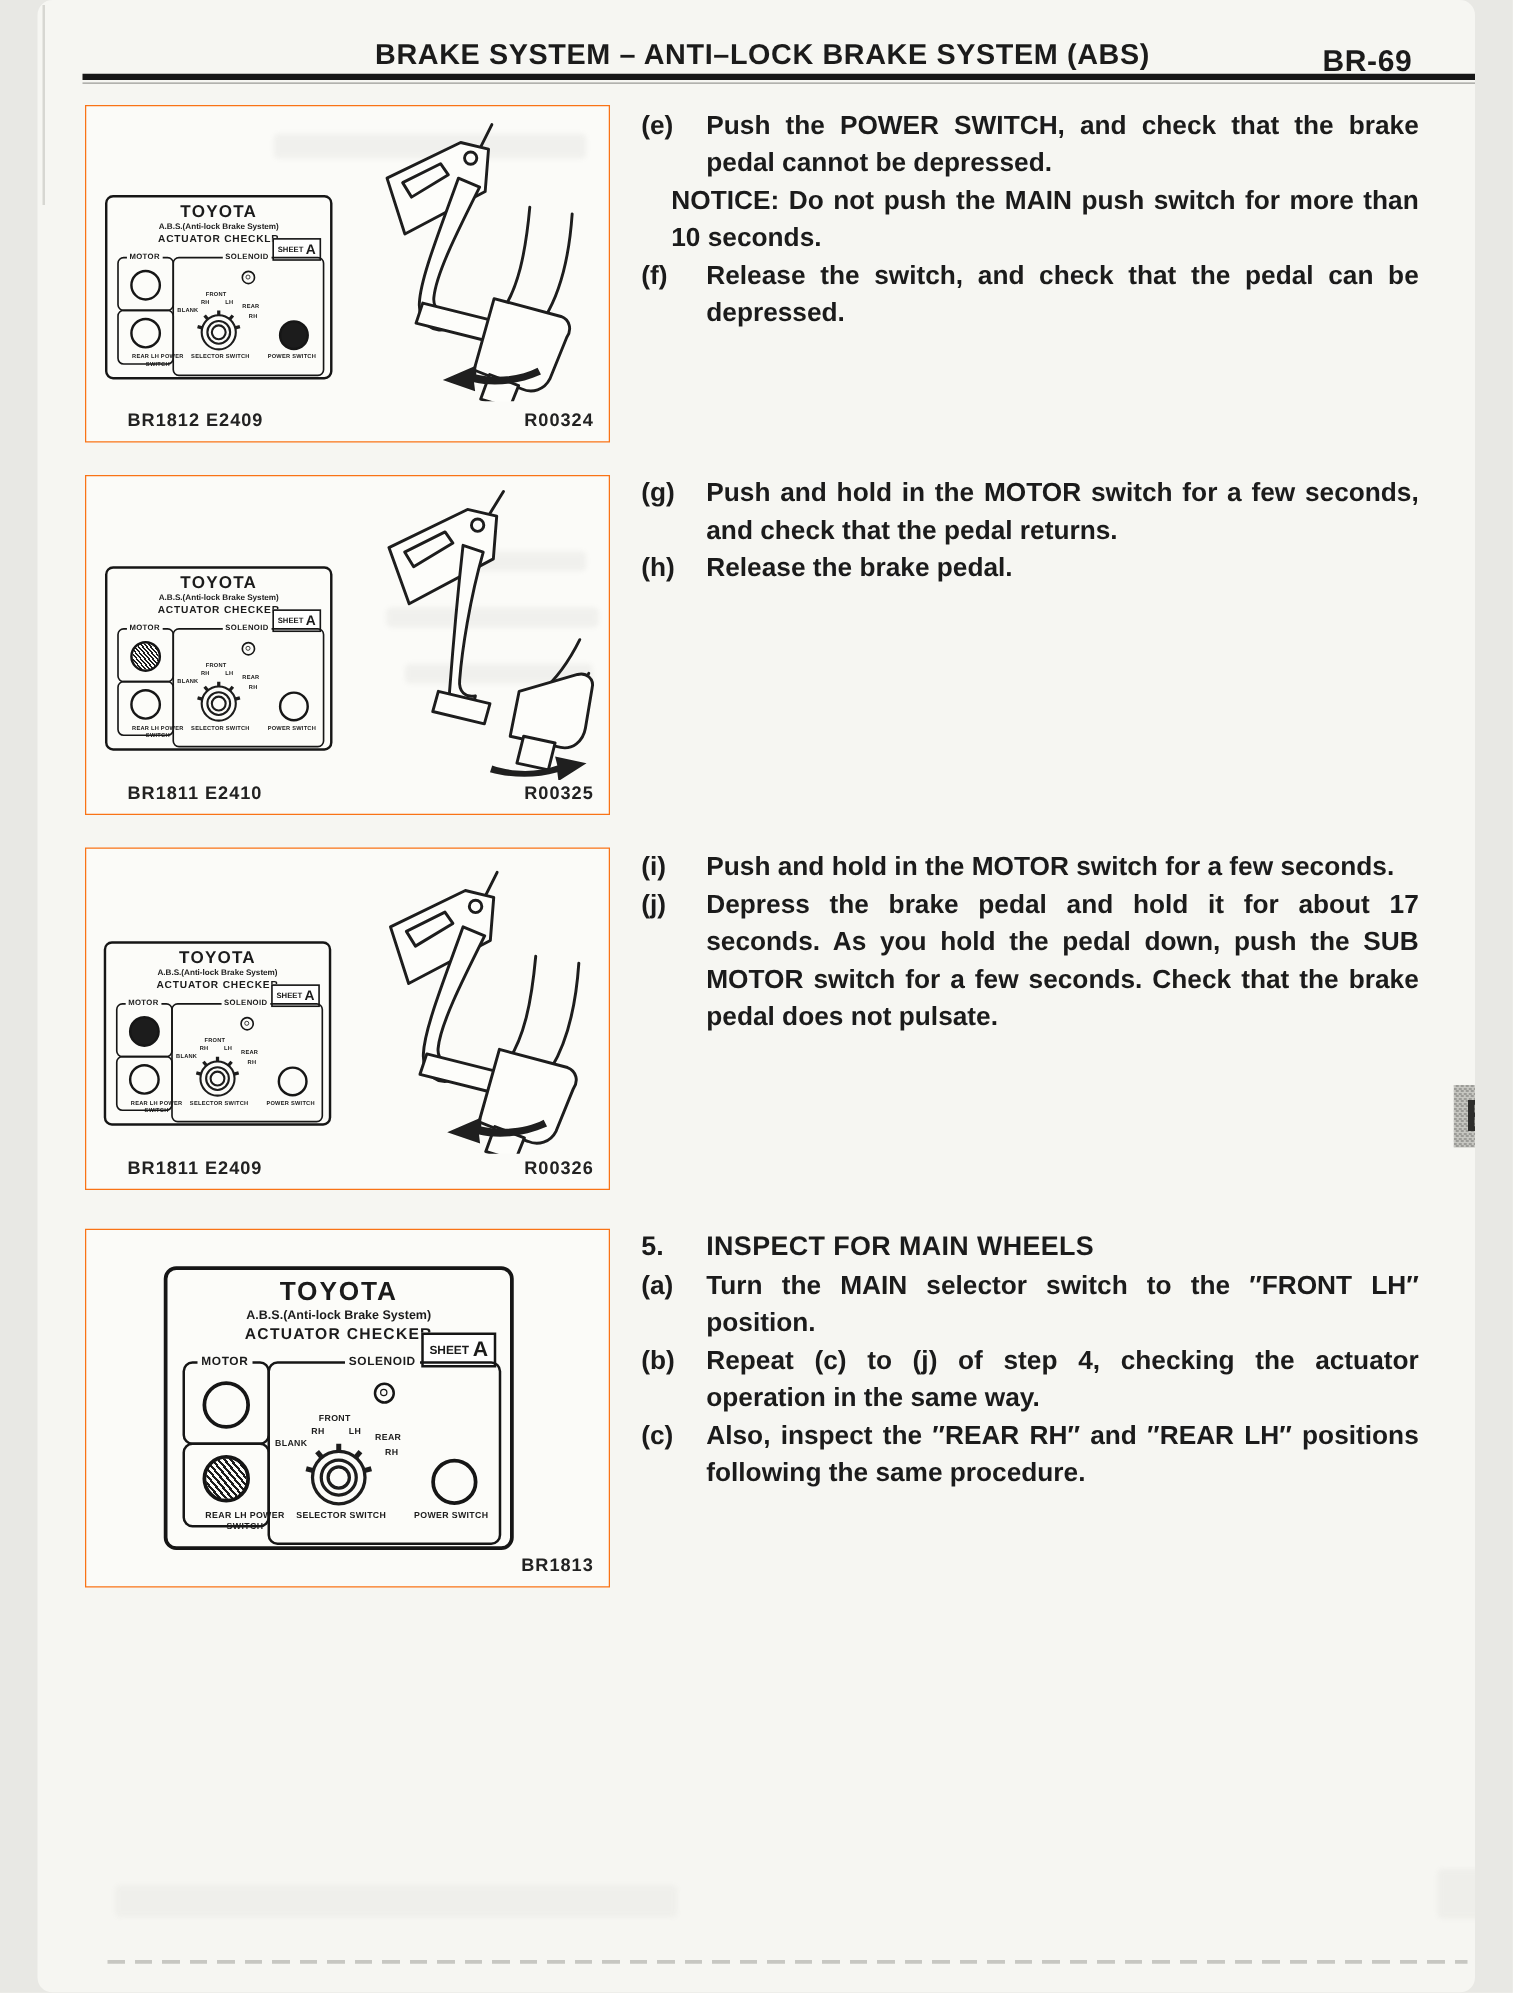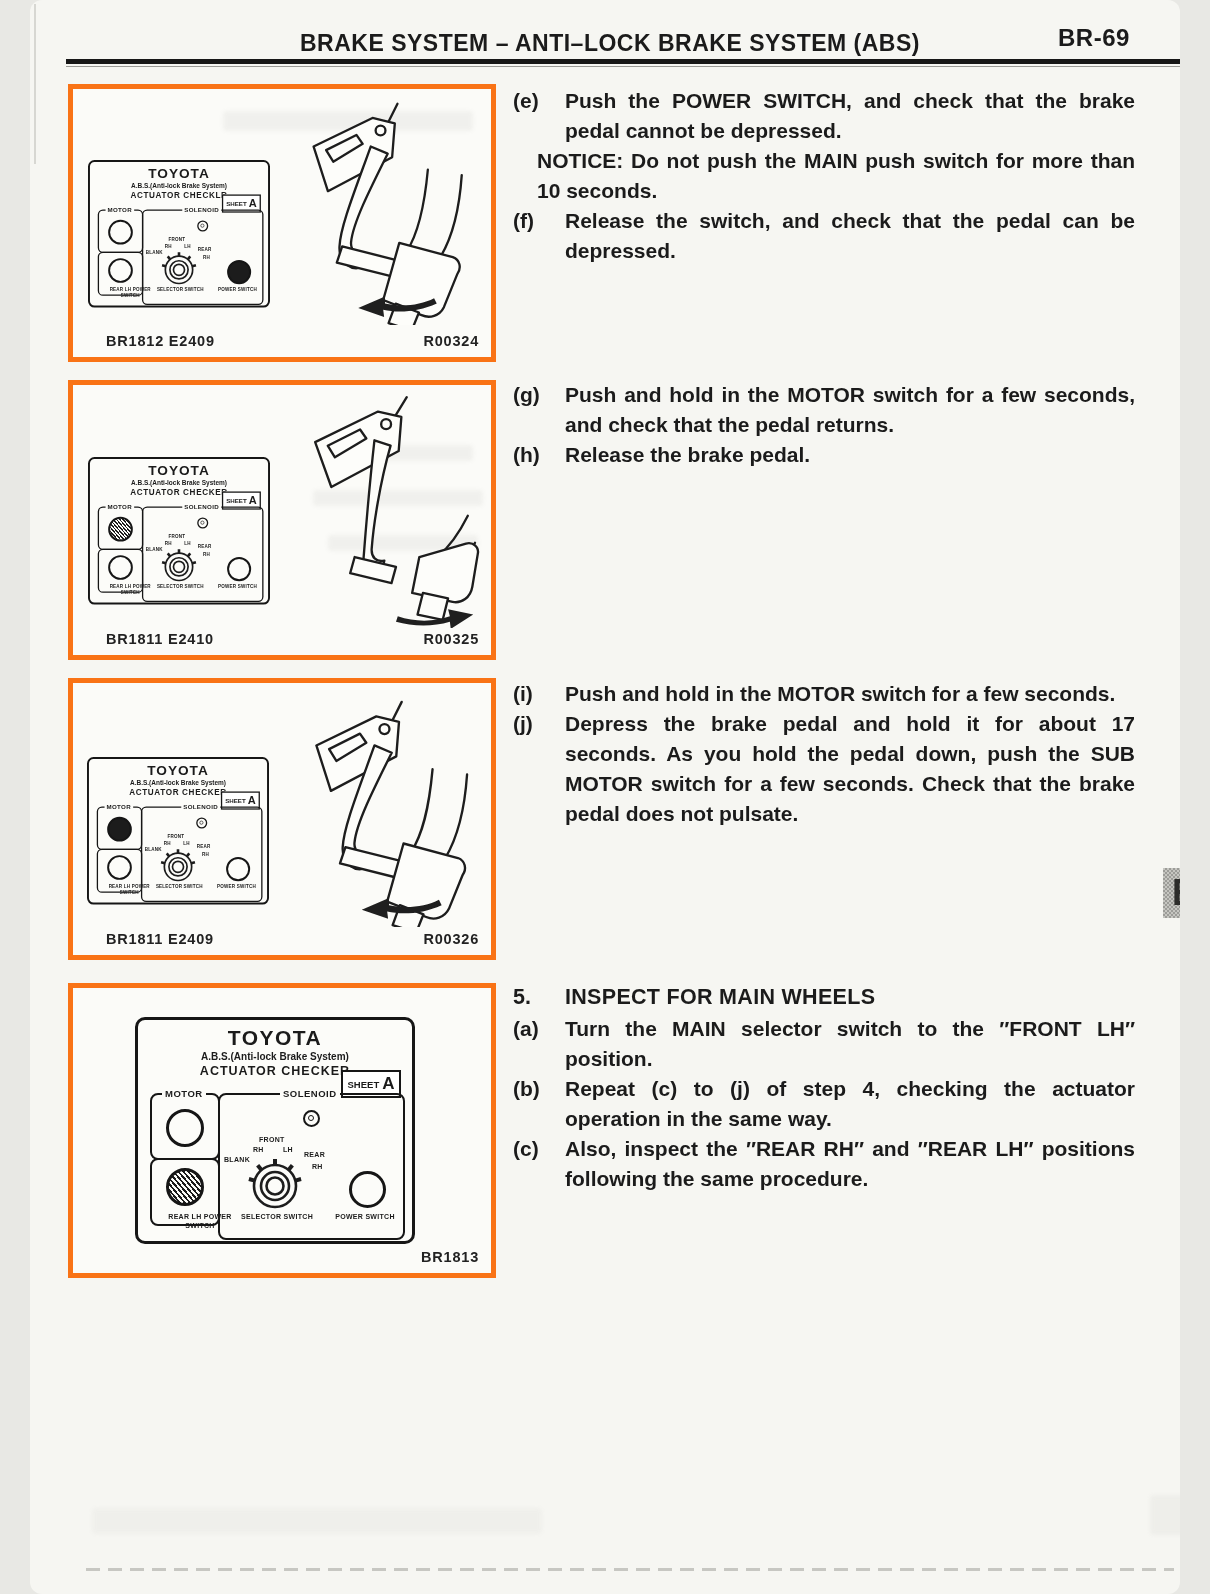--- a/index.html
+++ b/index.html
@@ -11,25 +11,25 @@
   
   .edge-line-right{position:absolute;left:1204px;top:0;width:2px;height:1594px;background:#b3b3af;}
   .edge-line-right-dark{position:absolute;left:1202px;top:838px;width:3px;height:118px;background:#6a6a66;}
   .edge-line-left{position:absolute;left:4px;top:4px;width:2px;height:160px;background:#d7d7d2;}
   .bottom-scanline{position:absolute;left:56px;top:1568px;width:1088px;height:3px;
     background:repeating-linear-gradient(90deg,#c7c7c2 0 14px,transparent 14px 22px);}
   .ghost{position:absolute;background:#8d8d88;opacity:.09;filter:blur(2px);border-radius:4px;}
   
   .page-title{position:absolute;left:240px;top:30px;width:680px;text-align:center;
     font-size:23px;font-weight:700;letter-spacing:.5px;}
-  .page-number{position:absolute;left:1028px;top:24px;font-size:24px;font-weight:700;letter-spacing:.5px;}
+  .page-number{position:absolute;left:1028px;top:36px;font-size:24px;font-weight:700;letter-spacing:.5px;}
   .header-rule{position:absolute;left:36px;top:59px;width:1122px;height:5px;background:#171717;}
   .header-rule-thin{position:absolute;left:36px;top:66px;width:1122px;height:1px;background:#9a9a96;}
   
-  .figure-box{position:absolute;left:38px;width:418px;border:5px solid #f97316;background:#fbfbf8;}
+  .figure-box{position:absolute;left:38px;width:418px;border:1px solid #f97316;background:#fbfbf8;}
   .fig1{top:84px;height:268px;}
   .fig2{top:380px;height:270px;}
   .fig3{top:678px;height:272px;}
   .fig4{top:983px;height:285px;}
   .fig-caption{position:absolute;bottom:8px;font-size:14.5px;font-weight:600;letter-spacing:.8px;color:#222;}
   .fig-caption.cl{left:5px;margin-left:28px;}
   .fig-caption.cr{right:12px;}
   .pedal-svg{position:absolute;}
   
   .panel-wrap{position:absolute;}

